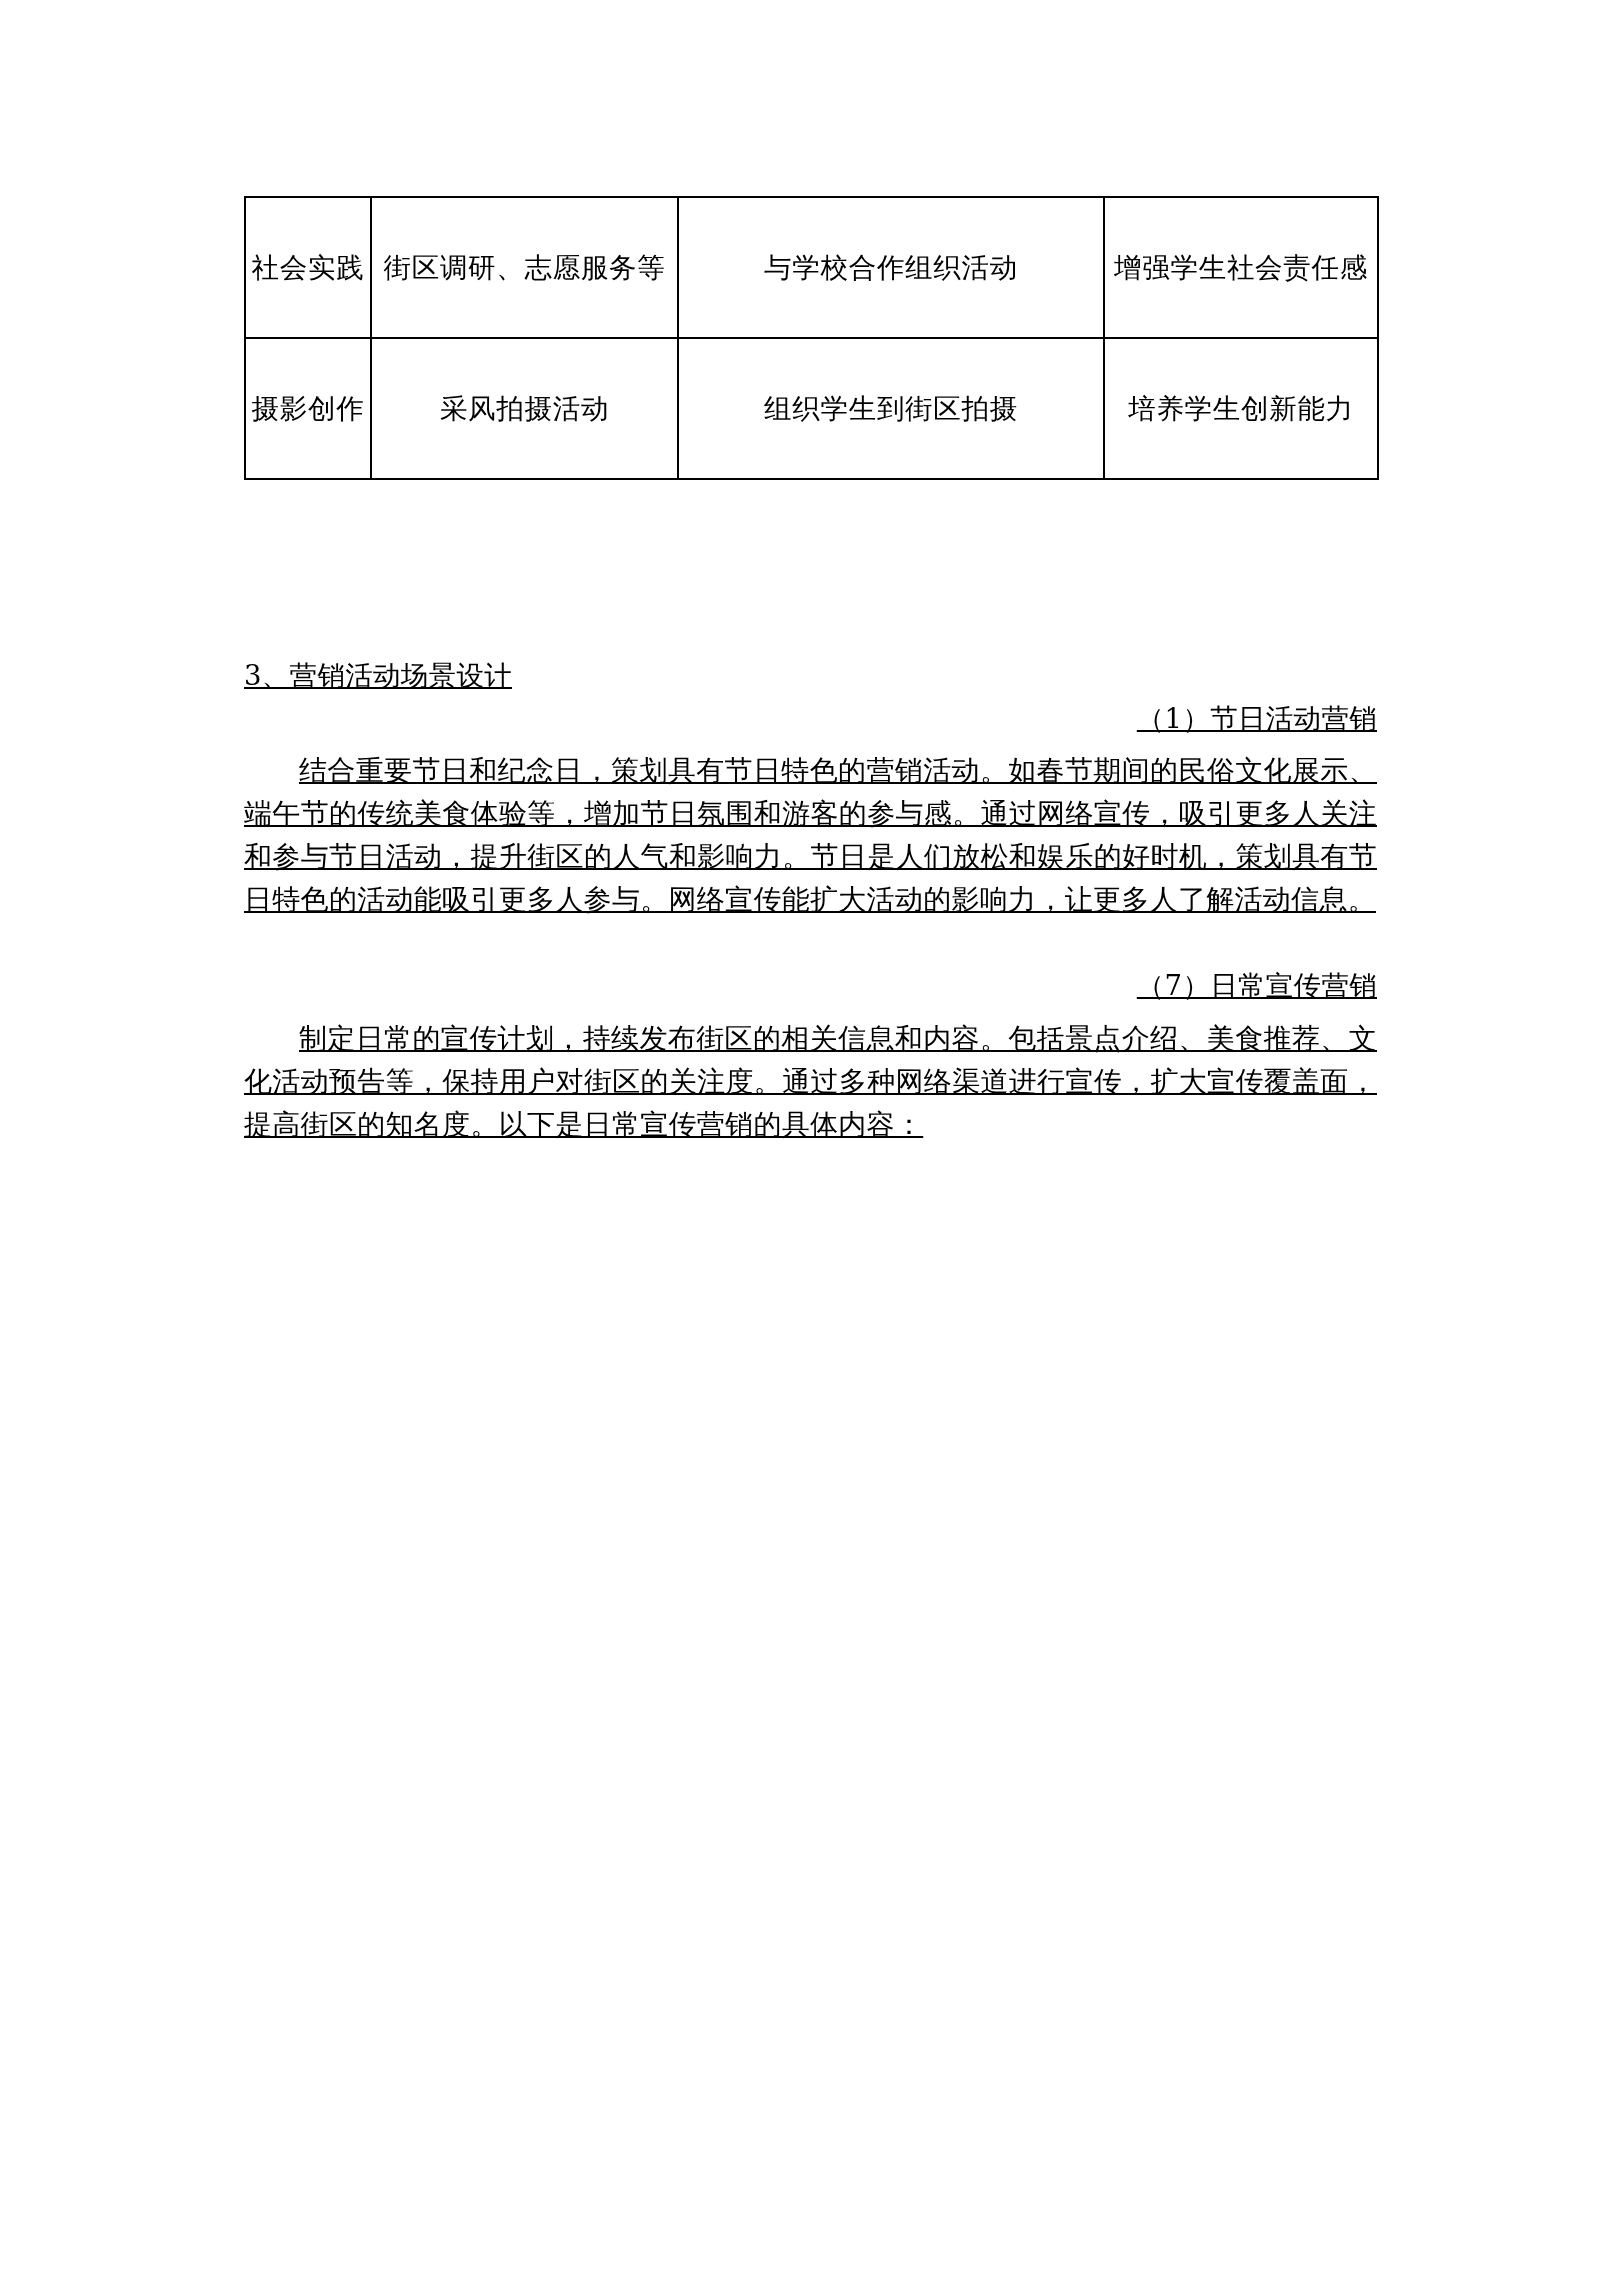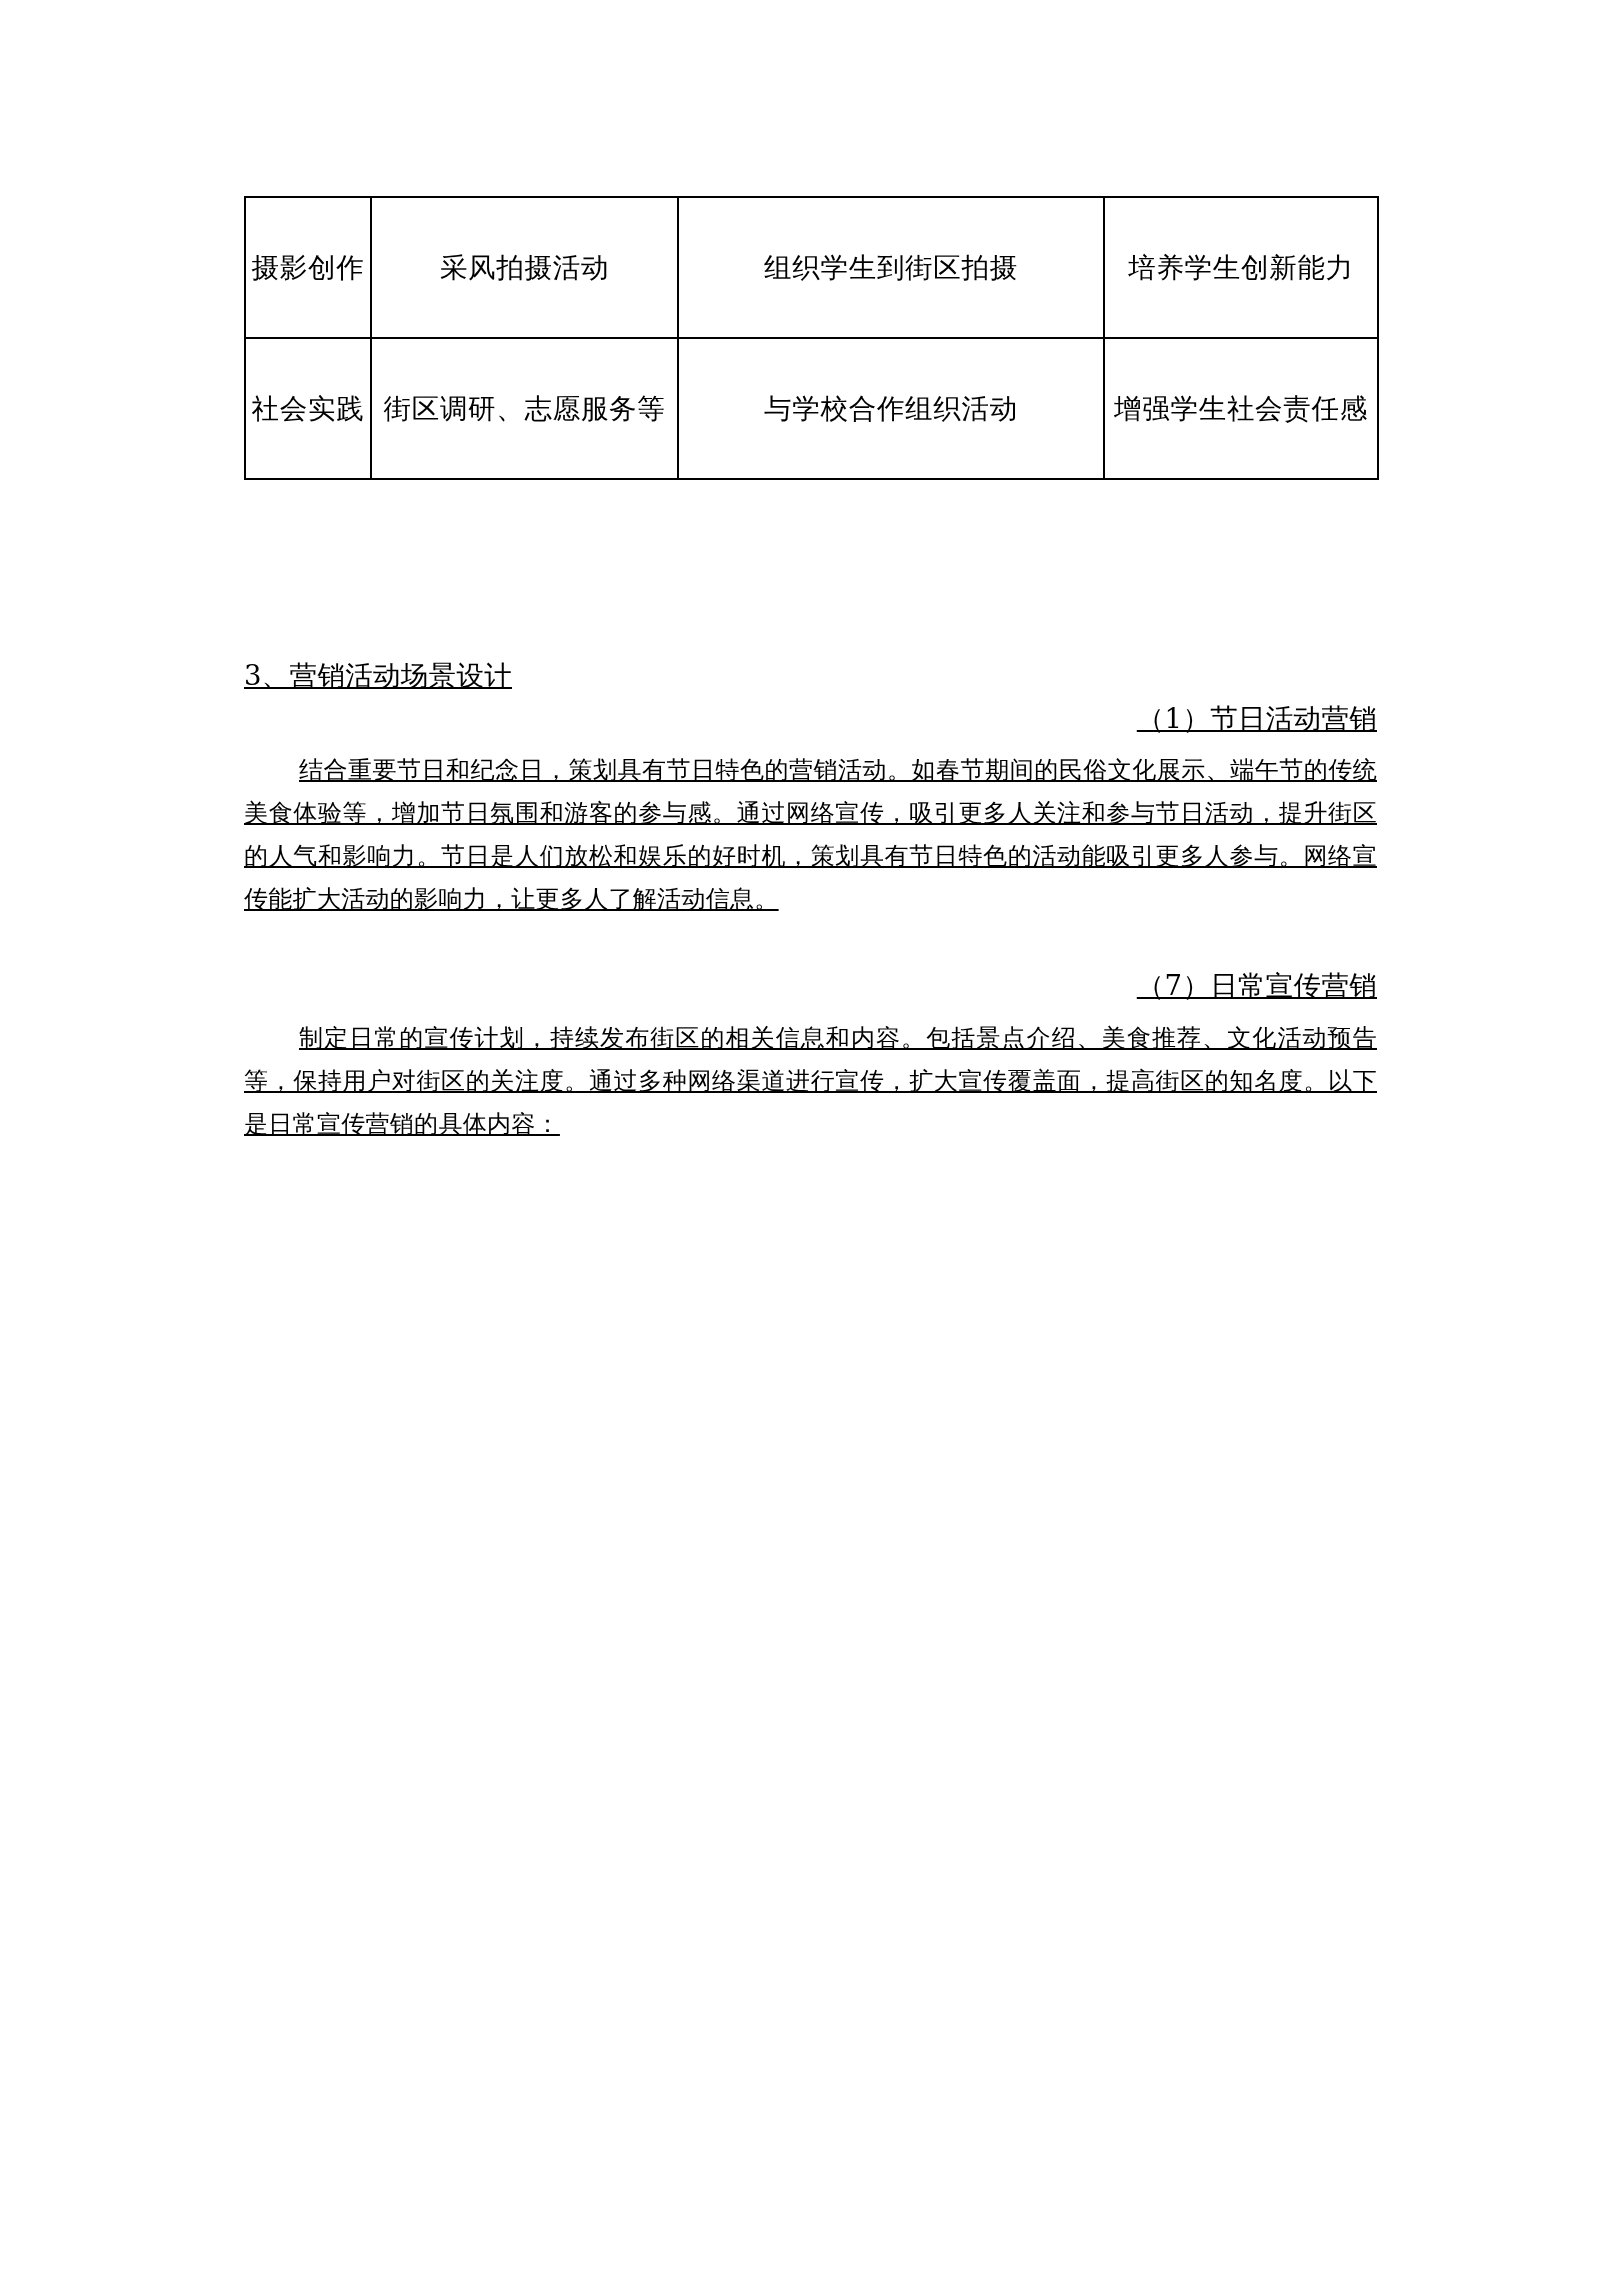--- a/index.html
+++ b/index.html
@@ -67,21 +67,21 @@
     word-break: break-all;
   }
 
   
   .body-block {
     position: absolute;
     left: 0;
     width: 1133px;
   }
   .para {
-    font-size: 24px;
+    font-size: 28px;
     line-height: 43px;
     letter-spacing: 0.3px;
     margin: 0;
     text-align: justify;
     text-justify: inter-ideograph;
     word-break: break-all;
   }
   .para.indent {
     text-indent: 55px;
   }
@@ -102,44 +102,44 @@
 <body>
 
 <div class="page">
 
   <div class="content">
 
     <table class="data-table">
       <tbody>
         <tr>
           <td class="col-1 wrap-tight">
+            <span class="cell-inner">社会实践</span>
+          </td>
+          <td class="col-2 wrap-tight">
+            <span class="cell-inner">街区调研、志愿服务等</span>
+          </td>
+          <td class="col-3">
+            <span class="cell-inner">与学校合作组织活动</span>
+          </td>
+          <td class="col-4 wrap-tight">
+            <span class="cell-inner">增强学生社会责任感</span>
+          </td>
+        </tr>
+        <tr>
+          <td class="col-1 wrap-tight">
             <span class="cell-inner">摄影创作</span>
           </td>
           <td class="col-2">
             <span class="cell-inner">采风拍摄活动</span>
           </td>
           <td class="col-3">
             <span class="cell-inner">组织学生到街区拍摄</span>
           </td>
           <td class="col-4">
             <span class="cell-inner">培养学生创新能力</span>
-          </td>
-        </tr>
-        <tr>
-          <td class="col-1 wrap-tight">
-            <span class="cell-inner">社会实践</span>
-          </td>
-          <td class="col-2 wrap-tight">
-            <span class="cell-inner">街区调研、志愿服务等</span>
-          </td>
-          <td class="col-3">
-            <span class="cell-inner">与学校合作组织活动</span>
-          </td>
-          <td class="col-4 wrap-tight">
-            <span class="cell-inner">增强学生社会责任感</span>
           </td>
         </tr>
       </tbody>
     </table>
 
     <div class="body-block" style="top:654px;text-decoration:underline;">
 
       <div class="heading">3、营销活动场景设计</div>
 
       <div class="heading sub">（1）节日活动营销</div>

